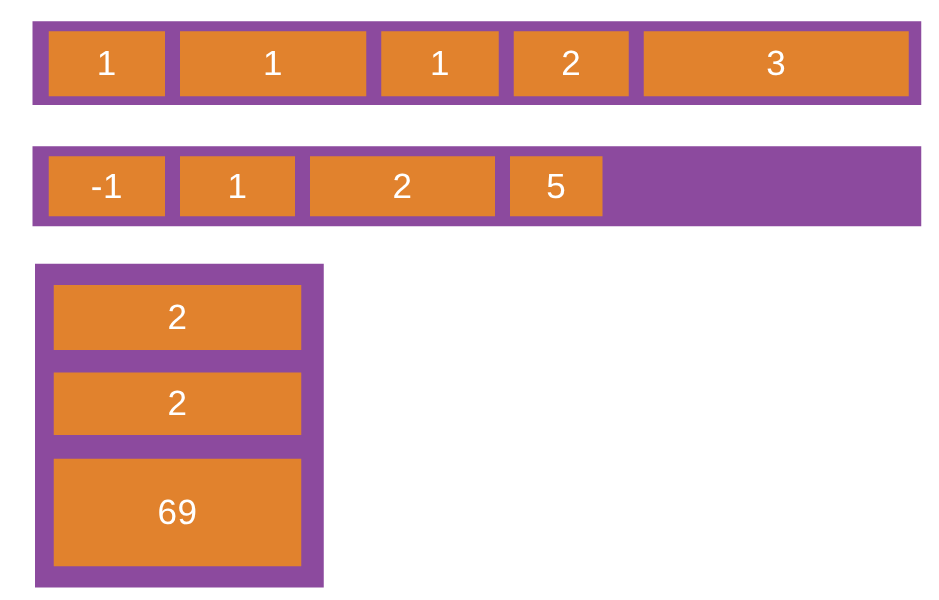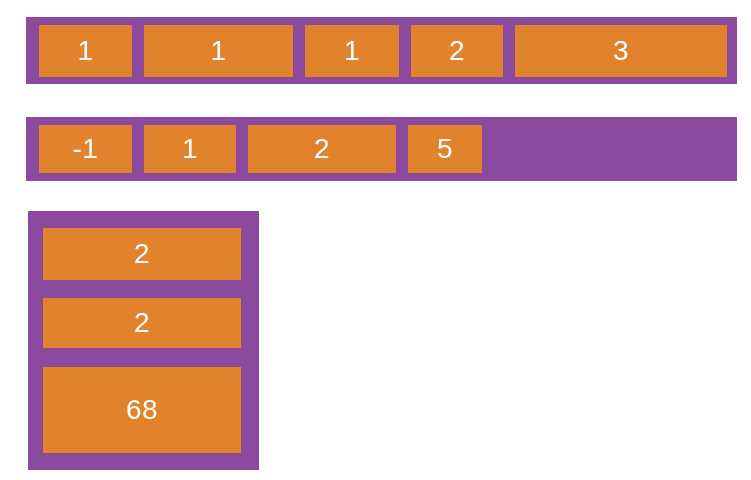--- a/index.html
+++ b/index.html
@@ -72,16 +72,16 @@
   <div class="flex-container c2">
     <div class="flex-item i1">-1</div>
     <div class="flex-item i2">1</div>
     <div class="flex-item i3">2</div>
     <div class="flex-item i4">5</div>
   </div>
 
   <div class="flex-container c3">
     <div class="flex-item i1">2</div>
     <div class="flex-item i2">2</div>
-    <div class="flex-item i3">68</div>
+    <div class="flex-item i3">69</div>
   </div>
 
 </div>
 
 </body></html>

